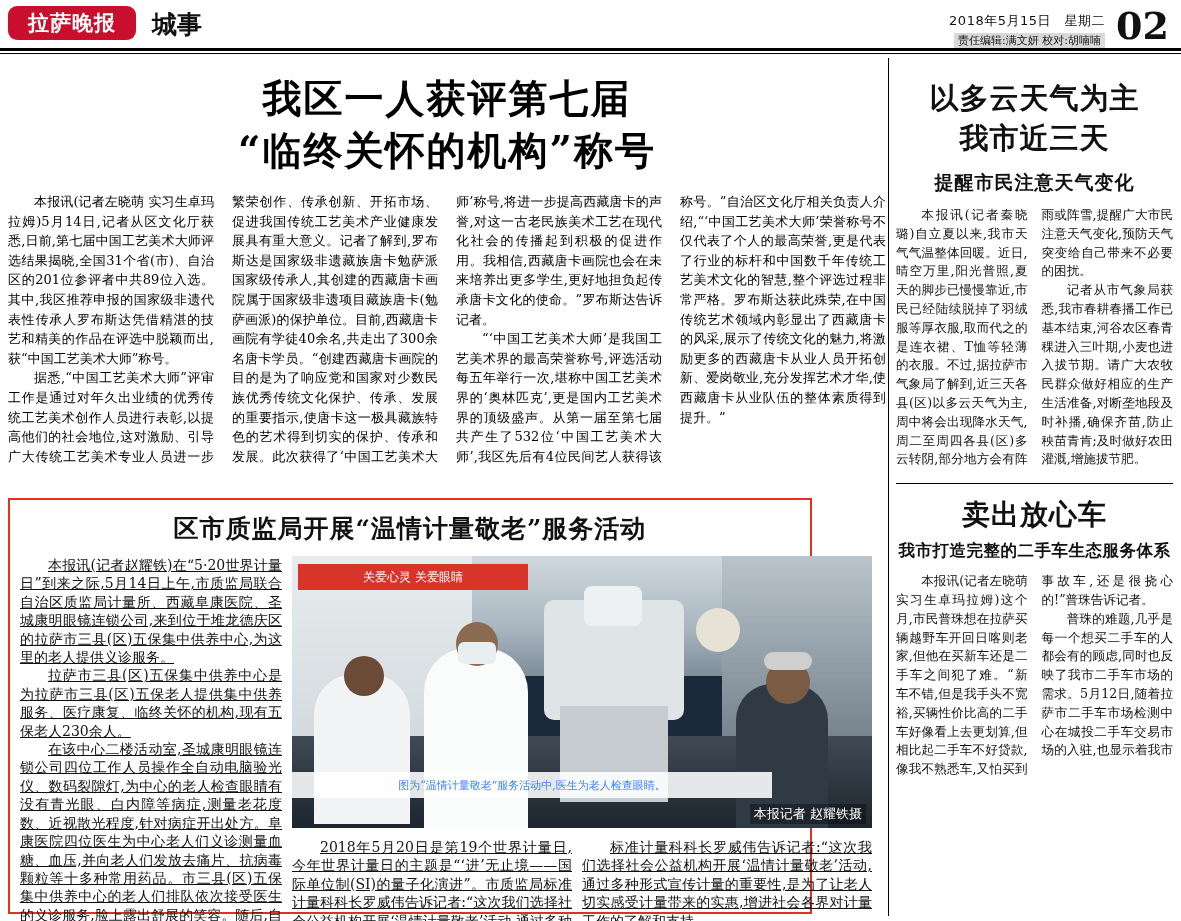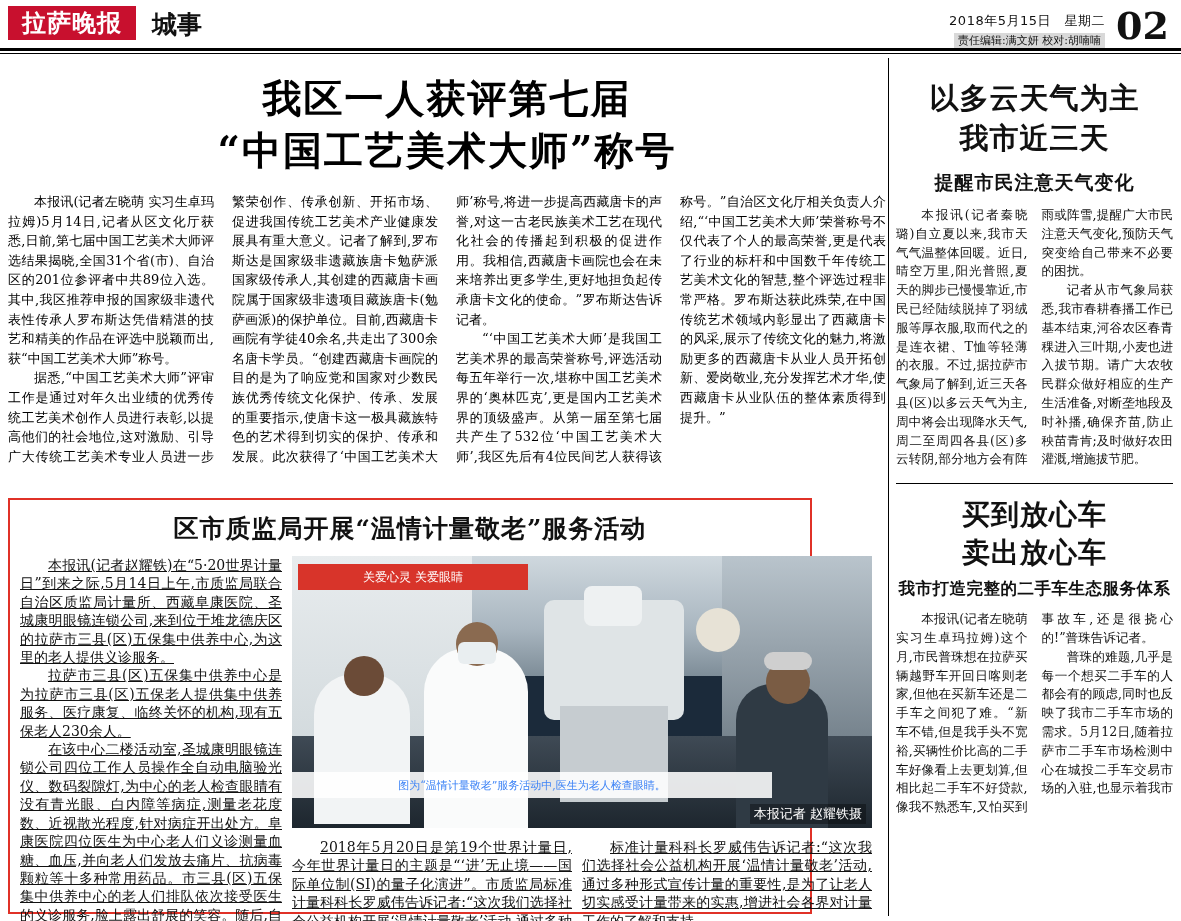--- a/index.html
+++ b/index.html
@@ -11,23 +11,23 @@
     color:#111;
     position:relative;
     overflow:hidden;
   }
   .page { position:relative; width:1181px; height:921px; }
 
   
   .masthead { position:absolute; left:0; top:0; width:1181px; height:56px; }
   .logo-box {
     position:absolute; left:8px; top:6px; width:128px; height:34px;
-    background:#c8102e; color:#fff; border-radius:0;
+    background:#c8102e; color:#fff; border-radius:9px;
     display:flex; align-items:center; justify-content:center;
-    font-family:"DejaVu Serif", serif; font-weight:bold; font-size:24px; letter-spacing:1px;
+    font-family:"DejaVu Serif", serif; font-weight:bold; font-size:21px; letter-spacing:1px;
   }
   .section-title {
     position:absolute; left:152px; top:8px;
     font-family:"DejaVu Serif", serif; font-weight:bold; font-size:25px;
   }
   .masthead-rule-top { position:absolute; left:0; top:48px; width:1181px; height:3px; background:#000; }
   .masthead-rule-bottom { position:absolute; left:0; top:53px; width:1181px; height:1px; background:#000; }
 
   .date-line {
     position:absolute; right:76px; top:12px; text-align:right;
@@ -182,21 +182,21 @@
     <div class="page-num">02</div>
     <div class="masthead-rule-top"></div>
     <div class="masthead-rule-bottom"></div>
   </div>
 
   <div class="vert-rule"></div>
 
   <div class="left-zone">
     <div class="headline">
       <span class="l1">我区一人获评第七届</span>
-      <span class="l2">“中国工艺美术大师”称号</span>
+      <span class="l2">“临终关怀的机构”称号</span>
     </div>
 
     <div class="cols4">
       <p>本报讯(记者左晓萌 实习生卓玛拉姆)5月14日,记者从区文化厅获悉,日前,第七届中国工艺美术大师评选结果揭晓,全国31个省(市)、自治区的201位参评者中共89位入选。其中,我区推荐申报的国家级非遗代表性传承人罗布斯达凭借精湛的技艺和精美的作品在评选中脱颖而出,获“中国工艺美术大师”称号。</p>
       <p>据悉,“中国工艺美术大师”评审工作是通过对年久出业绩的优秀传统工艺美术创作人员进行表彰,以提高他们的社会地位,这对激励、引导广大传统工艺美术专业人员进一步繁荣创作、传承创新、开拓市场、促进我国传统工艺美术产业健康发展具有重大意义。记者了解到,罗布斯达是国家级非遗藏族唐卡勉萨派国家级传承人,其创建的西藏唐卡画院属于国家级非遗项目藏族唐卡(勉萨画派)的保护单位。目前,西藏唐卡画院有学徒40余名,共走出了300余名唐卡学员。“创建西藏唐卡画院的目的是为了响应党和国家对少数民族优秀传统文化保护、传承、发展的重要指示,使唐卡这一极具藏族特色的艺术得到切实的保护、传承和发展。此次获得了‘中国工艺美术大师’称号,将进一步提高西藏唐卡的声誉,对这一古老民族美术工艺在现代化社会的传播起到积极的促进作用。我相信,西藏唐卡画院也会在未来培养出更多学生,更好地担负起传承唐卡文化的使命。”罗布斯达告诉记者。</p>
       <p>“‘中国工艺美术大师’是我国工艺美术界的最高荣誉称号,评选活动每五年举行一次,堪称中国工艺美术界的‘奥林匹克’,更是国内工艺美术界的顶级盛声。从第一届至第七届共产生了532位‘中国工艺美术大师’,我区先后有4位民间艺人获得该称号。”自治区文化厅相关负责人介绍,“‘中国工艺美术大师’荣誉称号不仅代表了个人的最高荣誉,更是代表了行业的标杆和中国数千年传统工艺美术文化的智慧,整个评选过程非常严格。罗布斯达获此殊荣,在中国传统艺术领域内彰显出了西藏唐卡的风采,展示了传统文化的魅力,将激励更多的西藏唐卡从业人员开拓创新、爱岗敬业,充分发挥艺术才华,使西藏唐卡从业队伍的整体素质得到提升。”</p>
     </div>
   </div>
 
   <div class="box-story">
@@ -250,21 +250,20 @@
     </div>
     <div class="r-sub">提醒市民注意天气变化</div>
     <div class="r-body">
       <p>本报讯(记者秦晓璐)自立夏以来,我市天气气温整体回暖。近日,晴空万里,阳光普照,夏天的脚步已慢慢靠近,市民已经陆续脱掉了羽绒服等厚衣服,取而代之的是连衣裙、T恤等轻薄的衣服。不过,据拉萨市气象局了解到,近三天各县(区)以多云天气为主,周中将会出现降水天气,周二至周四各县(区)多云转阴,部分地方会有阵雨或阵雪,提醒广大市民注意天气变化,预防天气突变给自己带来不必要的困扰。</p>
       <p>记者从市气象局获悉,我市春耕春播工作已基本结束,河谷农区春青稞进入三叶期,小麦也进入拔节期。请广大农牧民群众做好相应的生产生活准备,对断垄地段及时补播,确保齐苗,防止秧苗青肯;及时做好农田灌溉,增施拔节肥。</p>
     </div>
 
     <div class="r-divider"></div>
 
     <div class="r2-headline">
-      <div>买到放心车</div>
       <div>卖出放心车</div>
     </div>
     <div class="r2-sub">我市打造完整的二手车生态服务体系</div>
     <div class="r2-body">
       <p>本报讯(记者左晓萌 实习生卓玛拉姆)这个月,市民普珠想在拉萨买辆越野车开回日喀则老家,但他在买新车还是二手车之间犯了难。“新车不错,但是我手头不宽裕,买辆性价比高的二手车好像看上去更划算,但相比起二手车不好贷款,像我不熟悉车,又怕买到事故车,还是很挠心的!”普珠告诉记者。</p>
       <p>普珠的难题,几乎是每一个想买二手车的人都会有的顾虑,同时也反映了我市二手车市场的需求。5月12日,随着拉萨市二手车市场检测中心在城投二手车交易市场的入驻,也显示着我市二手车市场正在走在逐渐完善规范的路上。</p>
 
     </div>
 
   </div>

